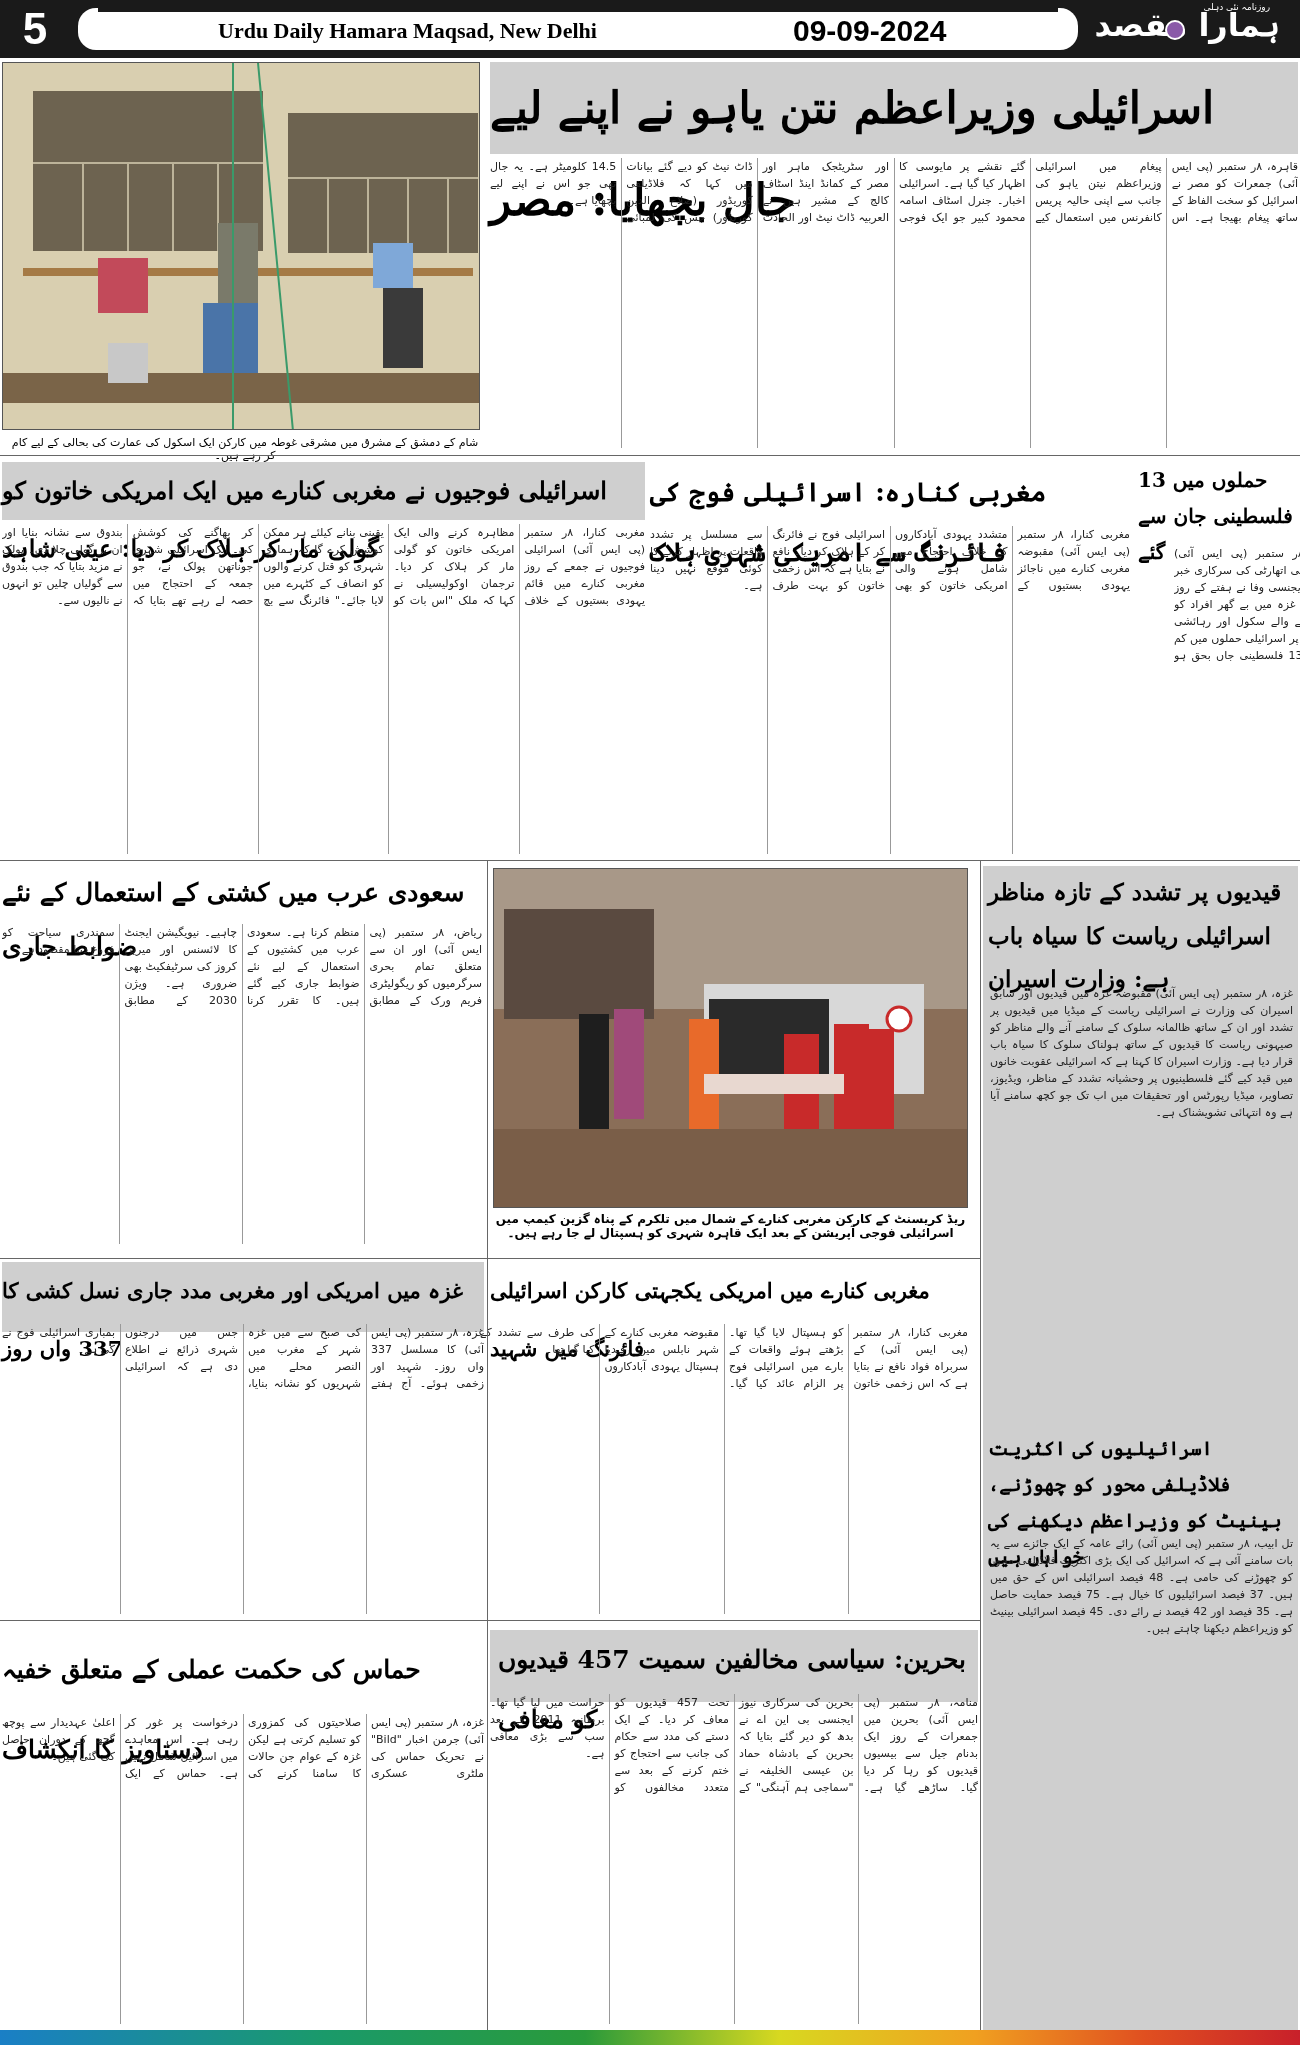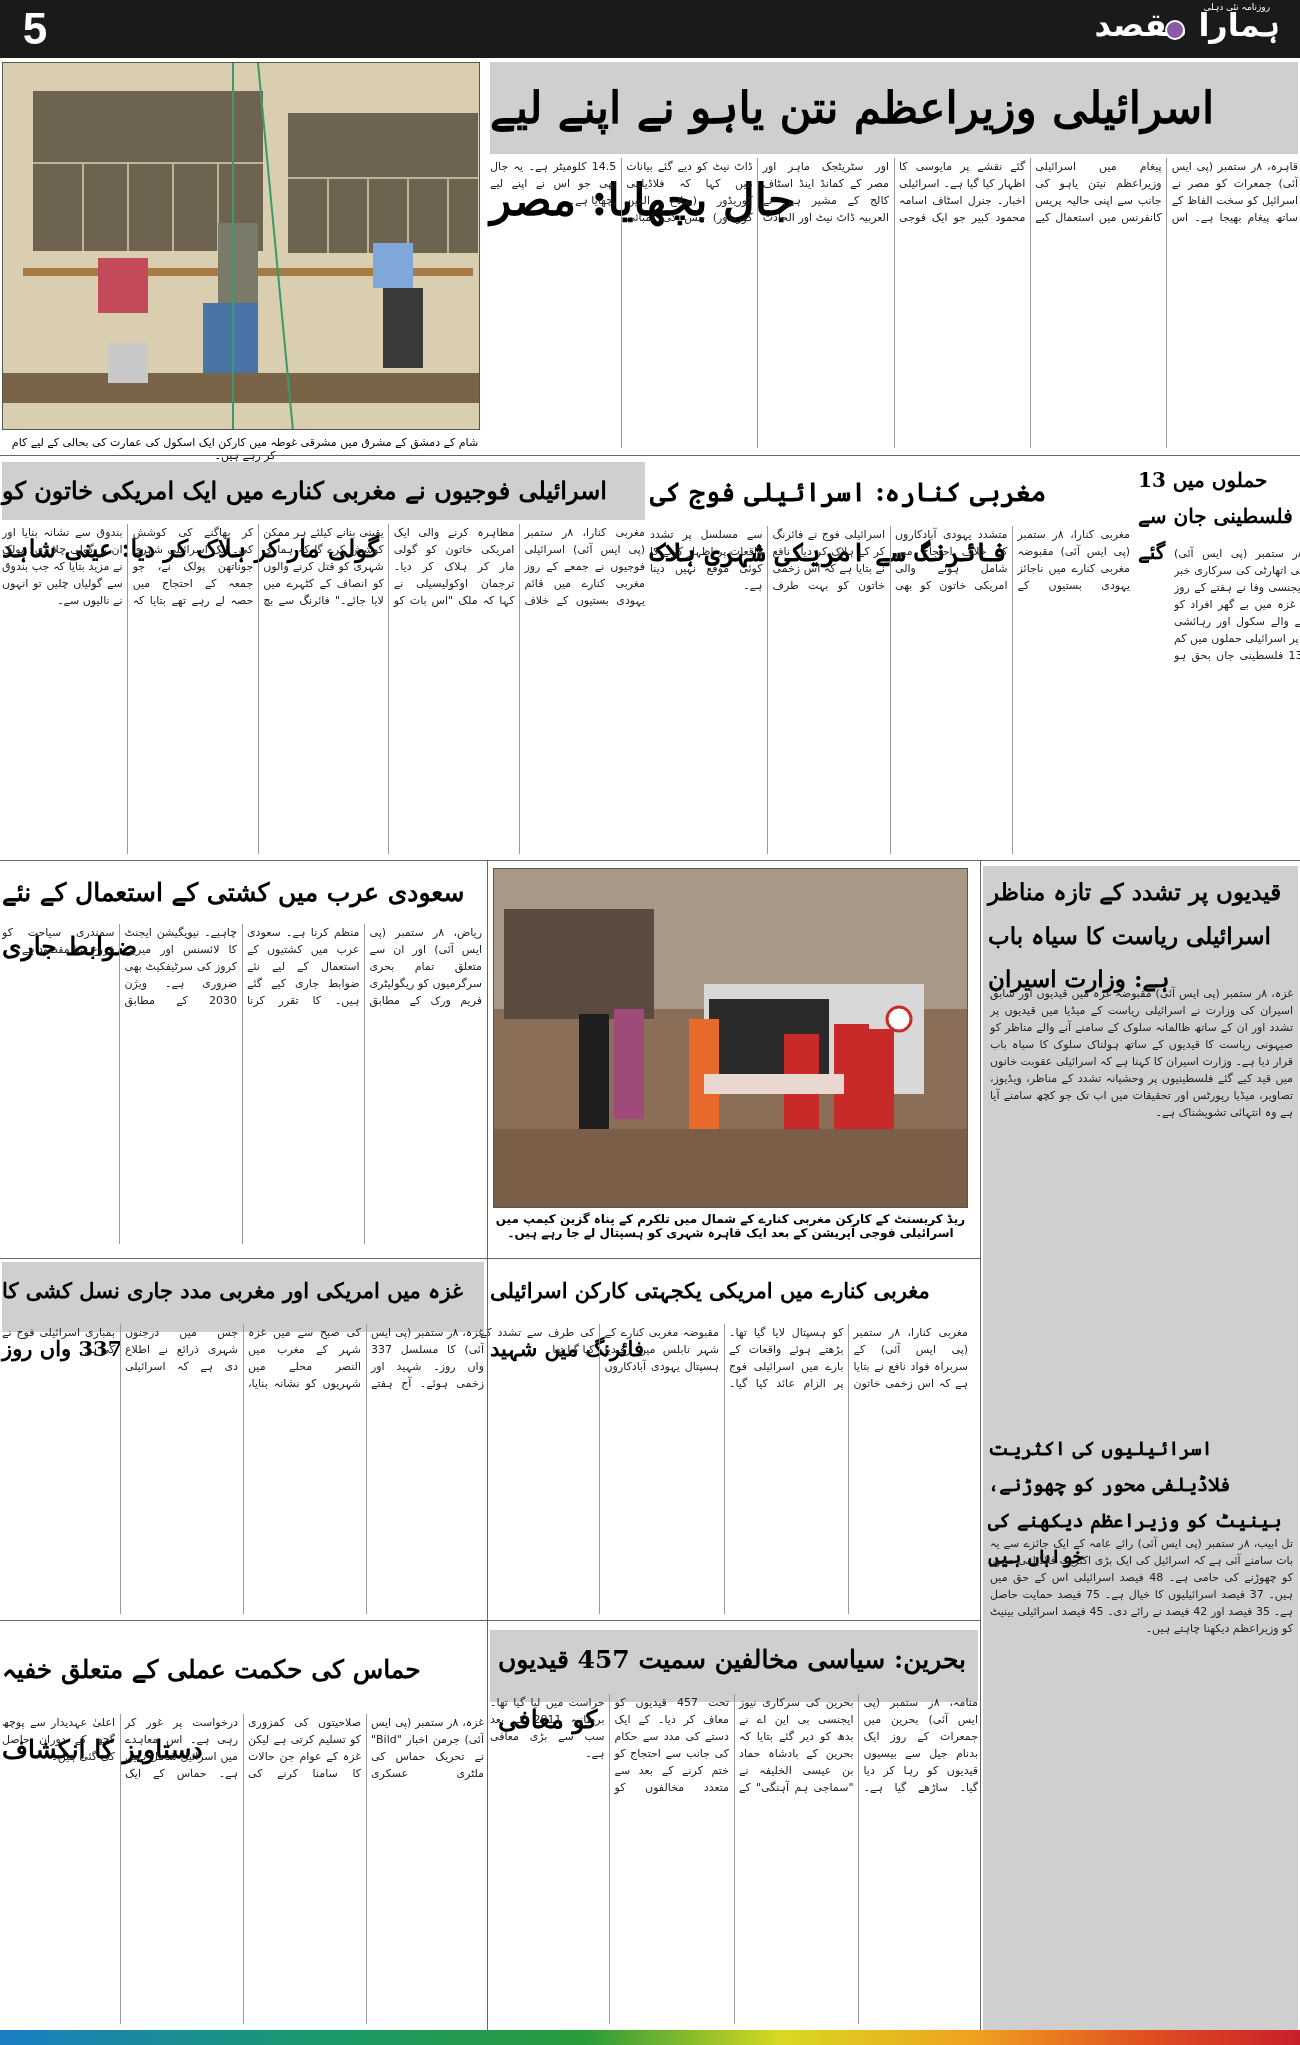--- a/index.html
+++ b/index.html
@@ -20,20 +20,24 @@
   .caption { position: absolute; font-size: 11px; direction: rtl; text-align: center; color: #000; }
   .divider-v { position: absolute; width: 1px; background: #666; }
   .divider-h { position: absolute; height: 1px; background: #666; }
   .rainbow { position: absolute; left: 0; top: 2030px; width: 1300px; height: 15px; background: linear-gradient(90deg, #1a7fc6 0%, #1a9a6a 25%, #2a9a3a 45%, #d8d820 60%, #f0a020 75%, #e05020 88%, #c8202a 100%); }
 </style>
 </head>
 <body>
 
 <div class="header">
   <div class="page-num">5</div>
+  <div class="header-band">
+    <div class="paper-name">Urdu Daily Hamara Maqsad, New Delhi</div>
+    <div class="paper-date">09-09-2024</div>
+  </div>
   <div class="logo-sub">روزنامہ نئی دہلی</div>
   <div class="logo">
     <span>ہمارا مقصد</span>
   </div>
   <span class="logo-emblem" style="position:absolute; right:115px; top:20px;"></span>
 </div>
 
 <div class="photo" style="left:2px; top:62px; width:478px; height:368px;">
   <svg width="478" height="368">
     <rect width="478" height="368" fill="#d9cfb0"></rect>

